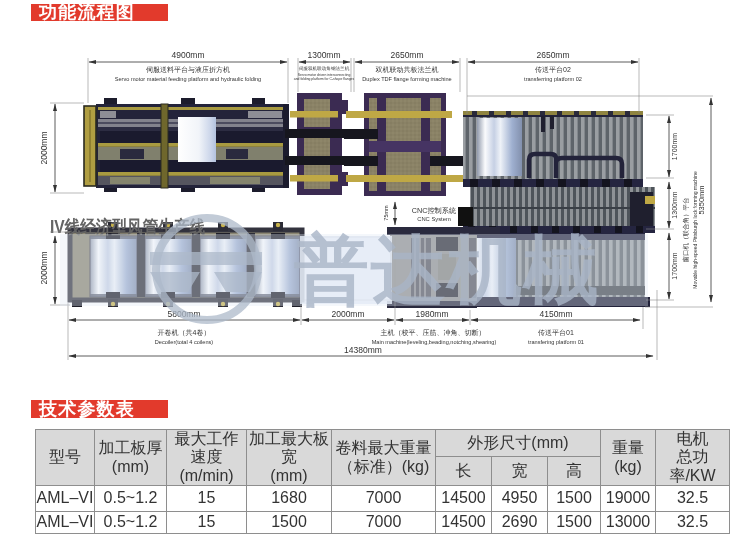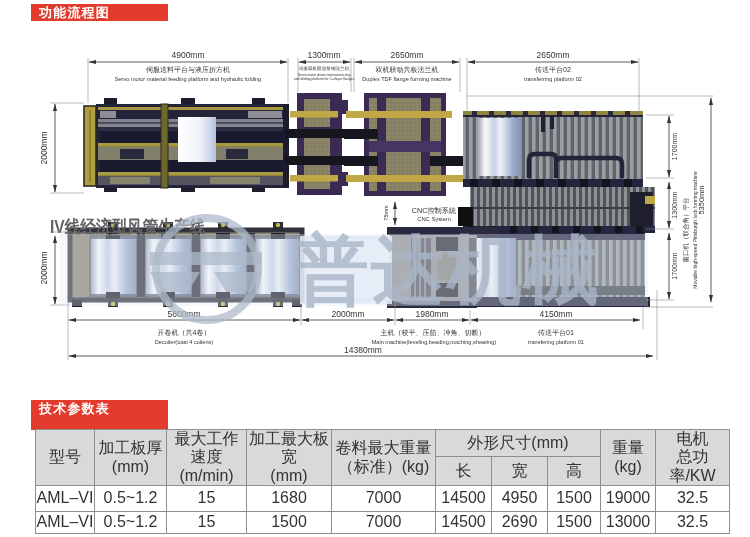--- a/index.html
+++ b/index.html
@@ -1,17 +1,17 @@
 <!DOCTYPE html>
 <html><head>
 <meta charset="utf-8">
 <style>
   html,body{margin:0;padding:0;background:#ffffff;}
   body{width:750px;height:537px;position:relative;font-family:"Liberation Sans",sans-serif;overflow:hidden;}
-  .banner{position:absolute;background:#e23a2c;color:#ffffff;font-weight:bold;font-size:13px;padding:0 0 0 8px;letter-spacing:1.2px;}
+  .banner{position:absolute;background:#e23a2c;color:#ffffff;font-weight:bold;font-size:18px;padding:0 0 0 8px;letter-spacing:1.2px;}
   #diag{position:absolute;left:0;top:0;}
   #ttable{position:absolute;left:35px;top:429px;border-collapse:collapse;table-layout:fixed;font-size:16px;color:#333;text-align:center;}
   #ttable td{border:1px solid #8e8e8e;padding:0;line-height:1.15;}
   #ttable .hd{background:#d9d9d9;}
 </style>
 </head>
 <body>
 
 <div class="banner" style="left:31px;top:4px;width:129px;height:17px;line-height:17.5px;">功能流程图</div>
 
@@ -442,21 +442,21 @@
 
   <g fill="#adb9ca" opacity="0.75">
     <rect x="150" y="252" width="112" height="13"></rect>
     <path d="M150 272 L200 272 L188 292 L162 292 Z"></path>
     <path d="M214 272 L262 272 L250 292 L226 292 Z"></path>
   </g>
 
   <text x="294" y="296" font-size="75" font-weight="bold" fill="#a9b5c7" opacity="0.8" font-family="Liberation Sans" letter-spacing="1.5">普达机械</text>
 </svg>
 
-<div class="banner" style="left:31px;top:400px;width:129px;height:30px;line-height:18.5px;">技术参数表</div>
+<div class="banner" style="left:31px;top:400px;width:129px;height:18px;line-height:18.5px;">技术参数表</div>
 
 <table id="ttable">
   <colgroup>
     <col style="width:59px">
       <col style="width:72px">
       <col style="width:80px">
       <col style="width:85px">
     <col style="width:104px">
       <col style="width:56px">
       <col style="width:56px">

